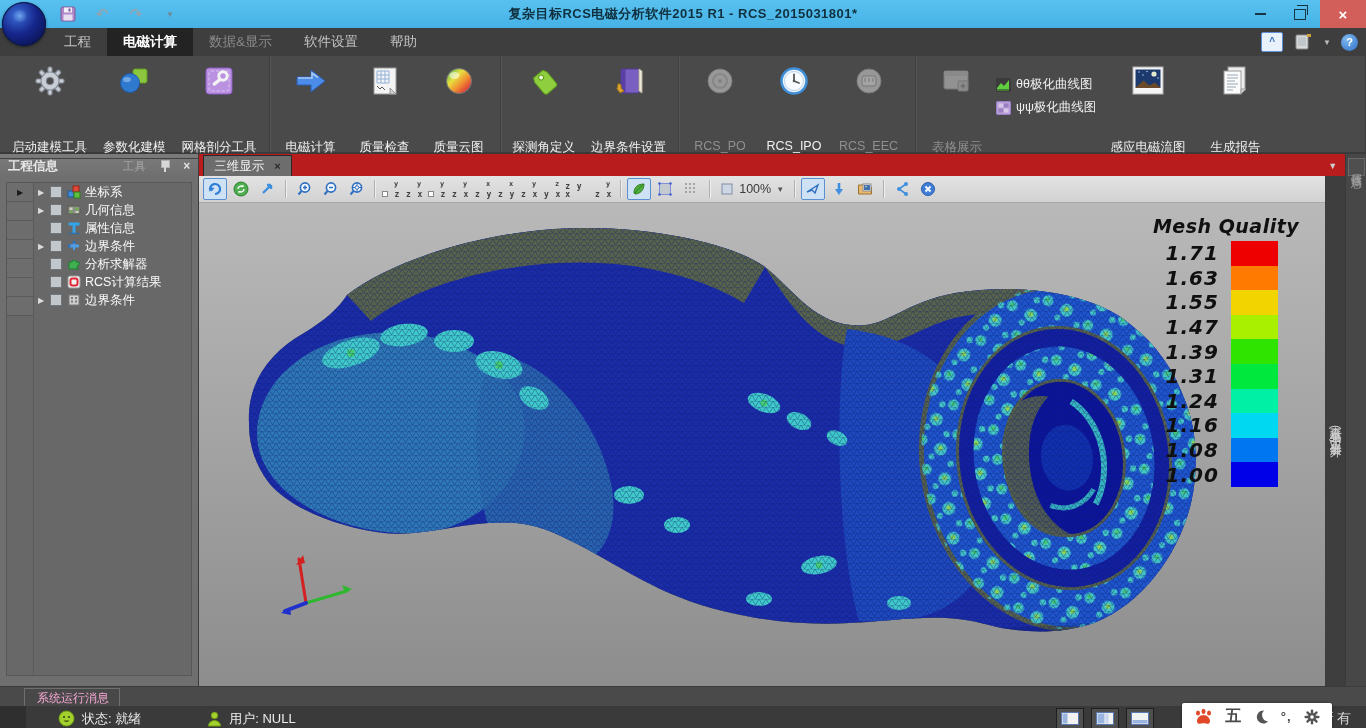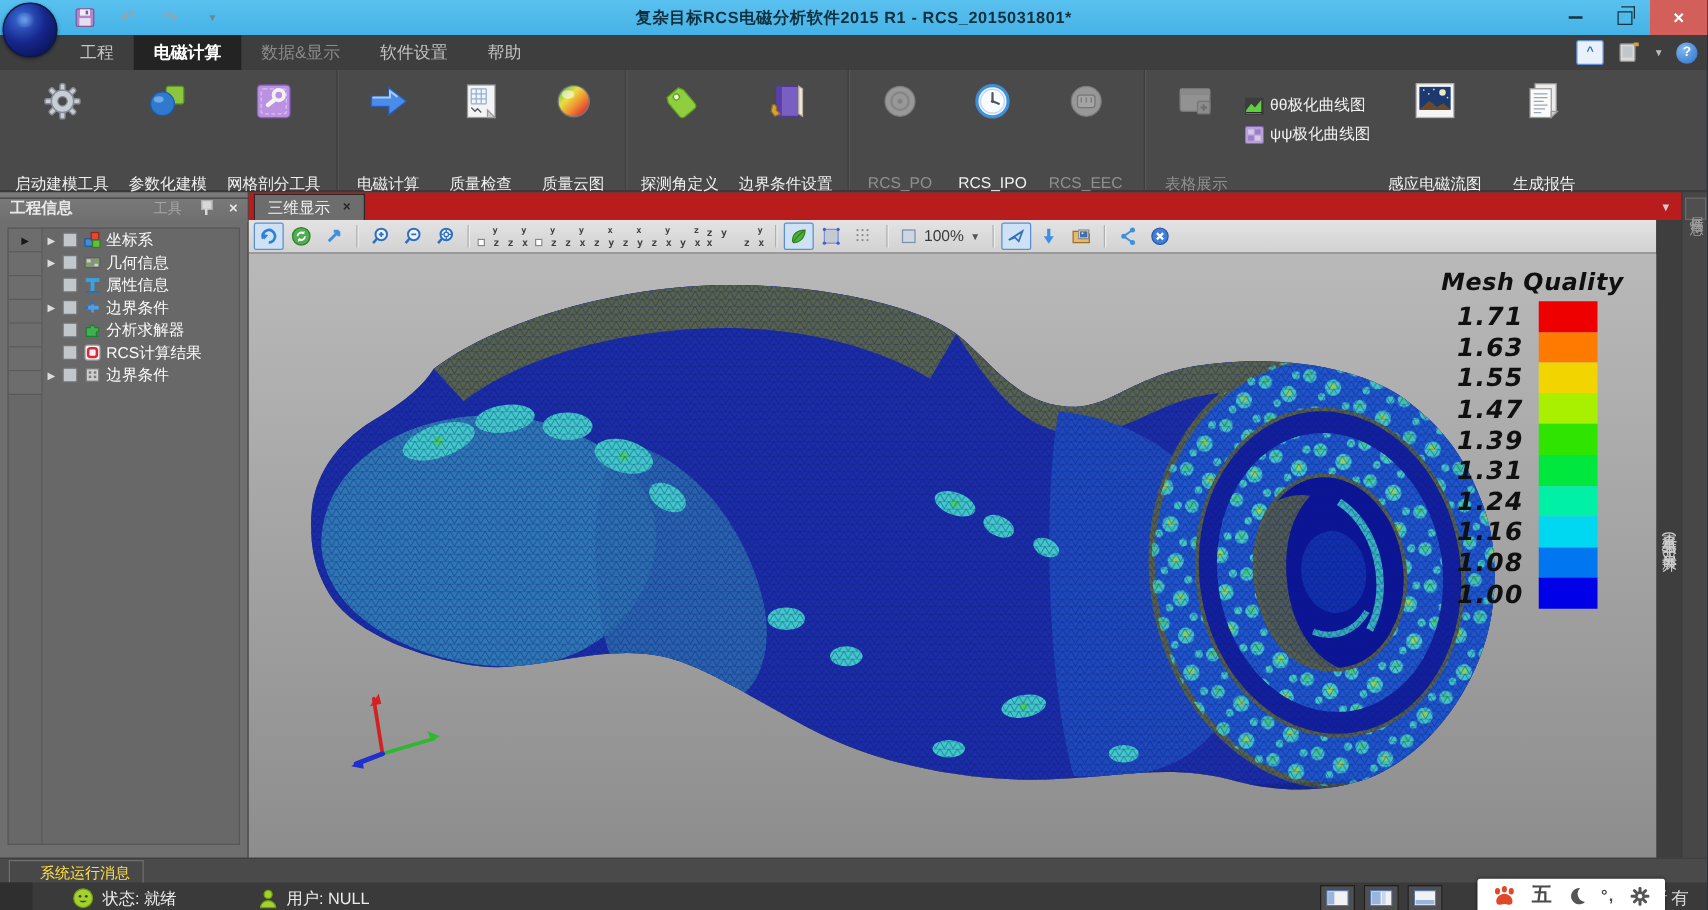--- a/index.html
+++ b/index.html
@@ -89,21 +89,21 @@
   .lval{width:66px;text-align:right;font-family:"DejaVu Sans",sans-serif;font-style:italic;font-weight:bold;font-size:20px;padding-right:12px;letter-spacing:1px;}
   .lswatch{width:47px;height:24.6px;}
   
   .resultstrip{width:20px;background:#3e3e3e;display:flex;align-items:center;justify-content:center;}
   .vtext{writing-mode:vertical-rl;color:#cfcfcf;font-size:12px;letter-spacing:2px;}
   .edgestrip{width:20px;background:#474747;display:flex;flex-direction:column;align-items:center;border-left:1px solid #3a3a3a;}
   .edgetab{margin-top:4px;width:15px;padding:6px 0;border:1px solid #6a6a6a;background:#4f4f4f;display:flex;justify-content:center;}
   .edgetab .vtext{color:#9f9f9f;font-size:11px;letter-spacing:1px;}
   
   .bstrip{height:19px;background:#4a4a4a;display:flex;align-items:flex-start;border-top:1px solid #3c3c3c;}
-  .msgtab{margin-left:7px;margin-top:1px;padding:1px 10px 2px 24px;border:1px solid #6e6e6e;border-bottom:none;color:#fde047;font-size:12px;background:#484848;}
+  .msgtab{margin-left:24px;margin-top:1px;padding:1px 10px 2px 12px;border:1px solid #6e6e6e;border-bottom:none;color:#f9a8d4;font-size:12px;background:#484848;}
   .statusbar{position:relative;height:25px;background:#3a3a3a;display:flex;align-items:center;color:#ececec;font-size:13px;}
   .statusbar .darkedge{width:26px;height:25px;background:#2f2f2f;}
   .sitem{display:flex;align-items:center;gap:7px;margin-left:32px;}
   .laybtns{position:absolute;right:212px;display:flex;gap:7px;}
   .laybtn{width:26px;height:19px;border:1px solid #1f1f1f;background:#4f4f4f;display:flex;align-items:center;justify-content:center;}
   .copyright{position:absolute;right:12px;color:#d6d6d6;font-size:14px;letter-spacing:3px;white-space:nowrap;}
   .imebar{position:absolute;right:34px;top:-3px;width:138px;height:27px;background:#ffffff;border-radius:2px;box-shadow:0 0 3px rgba(0,0,0,.4);display:flex;align-items:center;justify-content:space-around;padding:0 6px;z-index:10;}
   .imetext{color:#4a4a4a;font-size:16px;font-weight:bold;}
   .imetext.small{font-size:13px;letter-spacing:1px;}
 </style>

